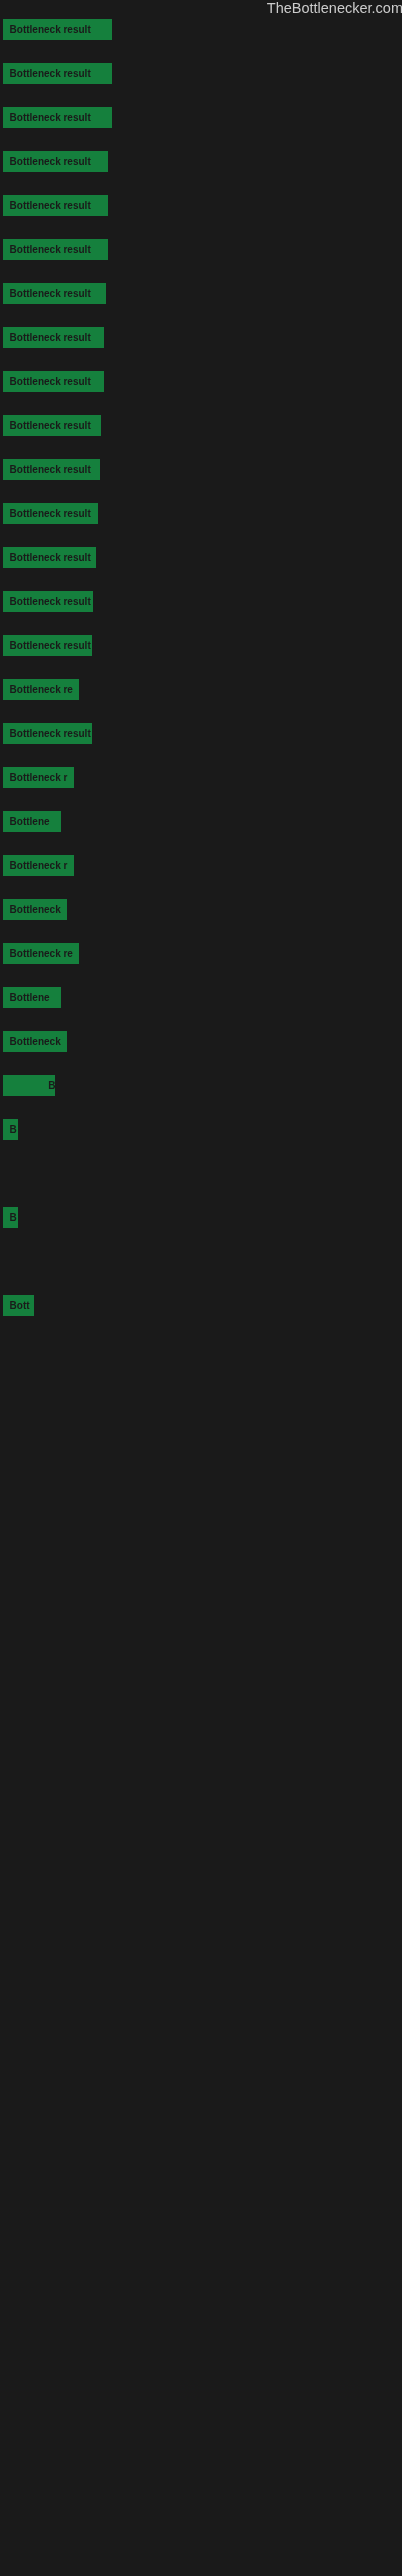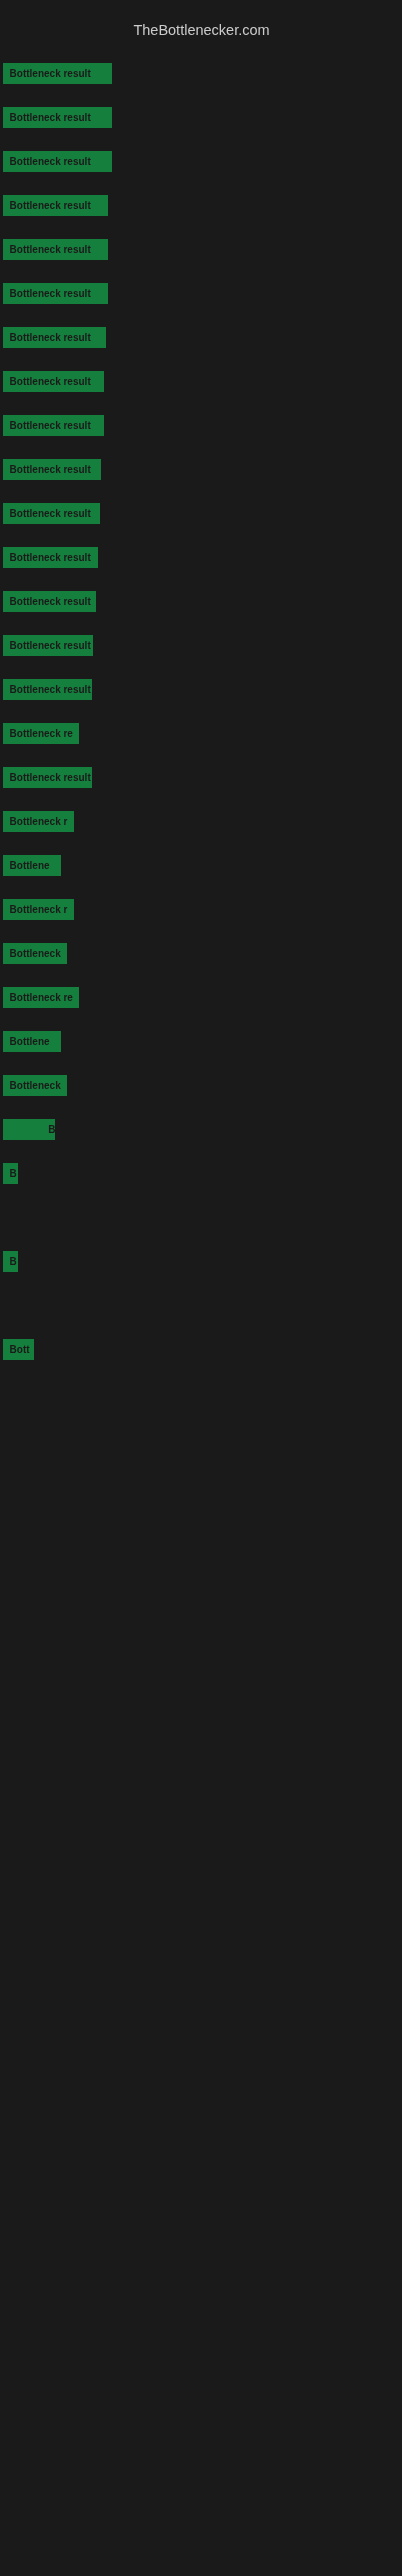--- a/index.html
+++ b/index.html
@@ -10,24 +10,24 @@
 
     body {
       width: 403px;
       min-height: 2576px;
       background-color: #1a1a1a;
       font-family: Arial, sans-serif;
       position: relative;
     }
 
     .site-title {
-      text-align: center;
+      text-align: right;
       color: #cccccc;
       font-size: 14.5px;
-      padding: 22px 0;
+      padding: 0 0;
       background-color: #1a1a1a;
     }
 
     .bottleneck-item {
       margin: 0 0 14.5px 0;
       padding: 4.8px 6.4px;
       display: inline-block;
       background-color: #15803d;
       color: #1a1a1a;
       font-size: 10px;

